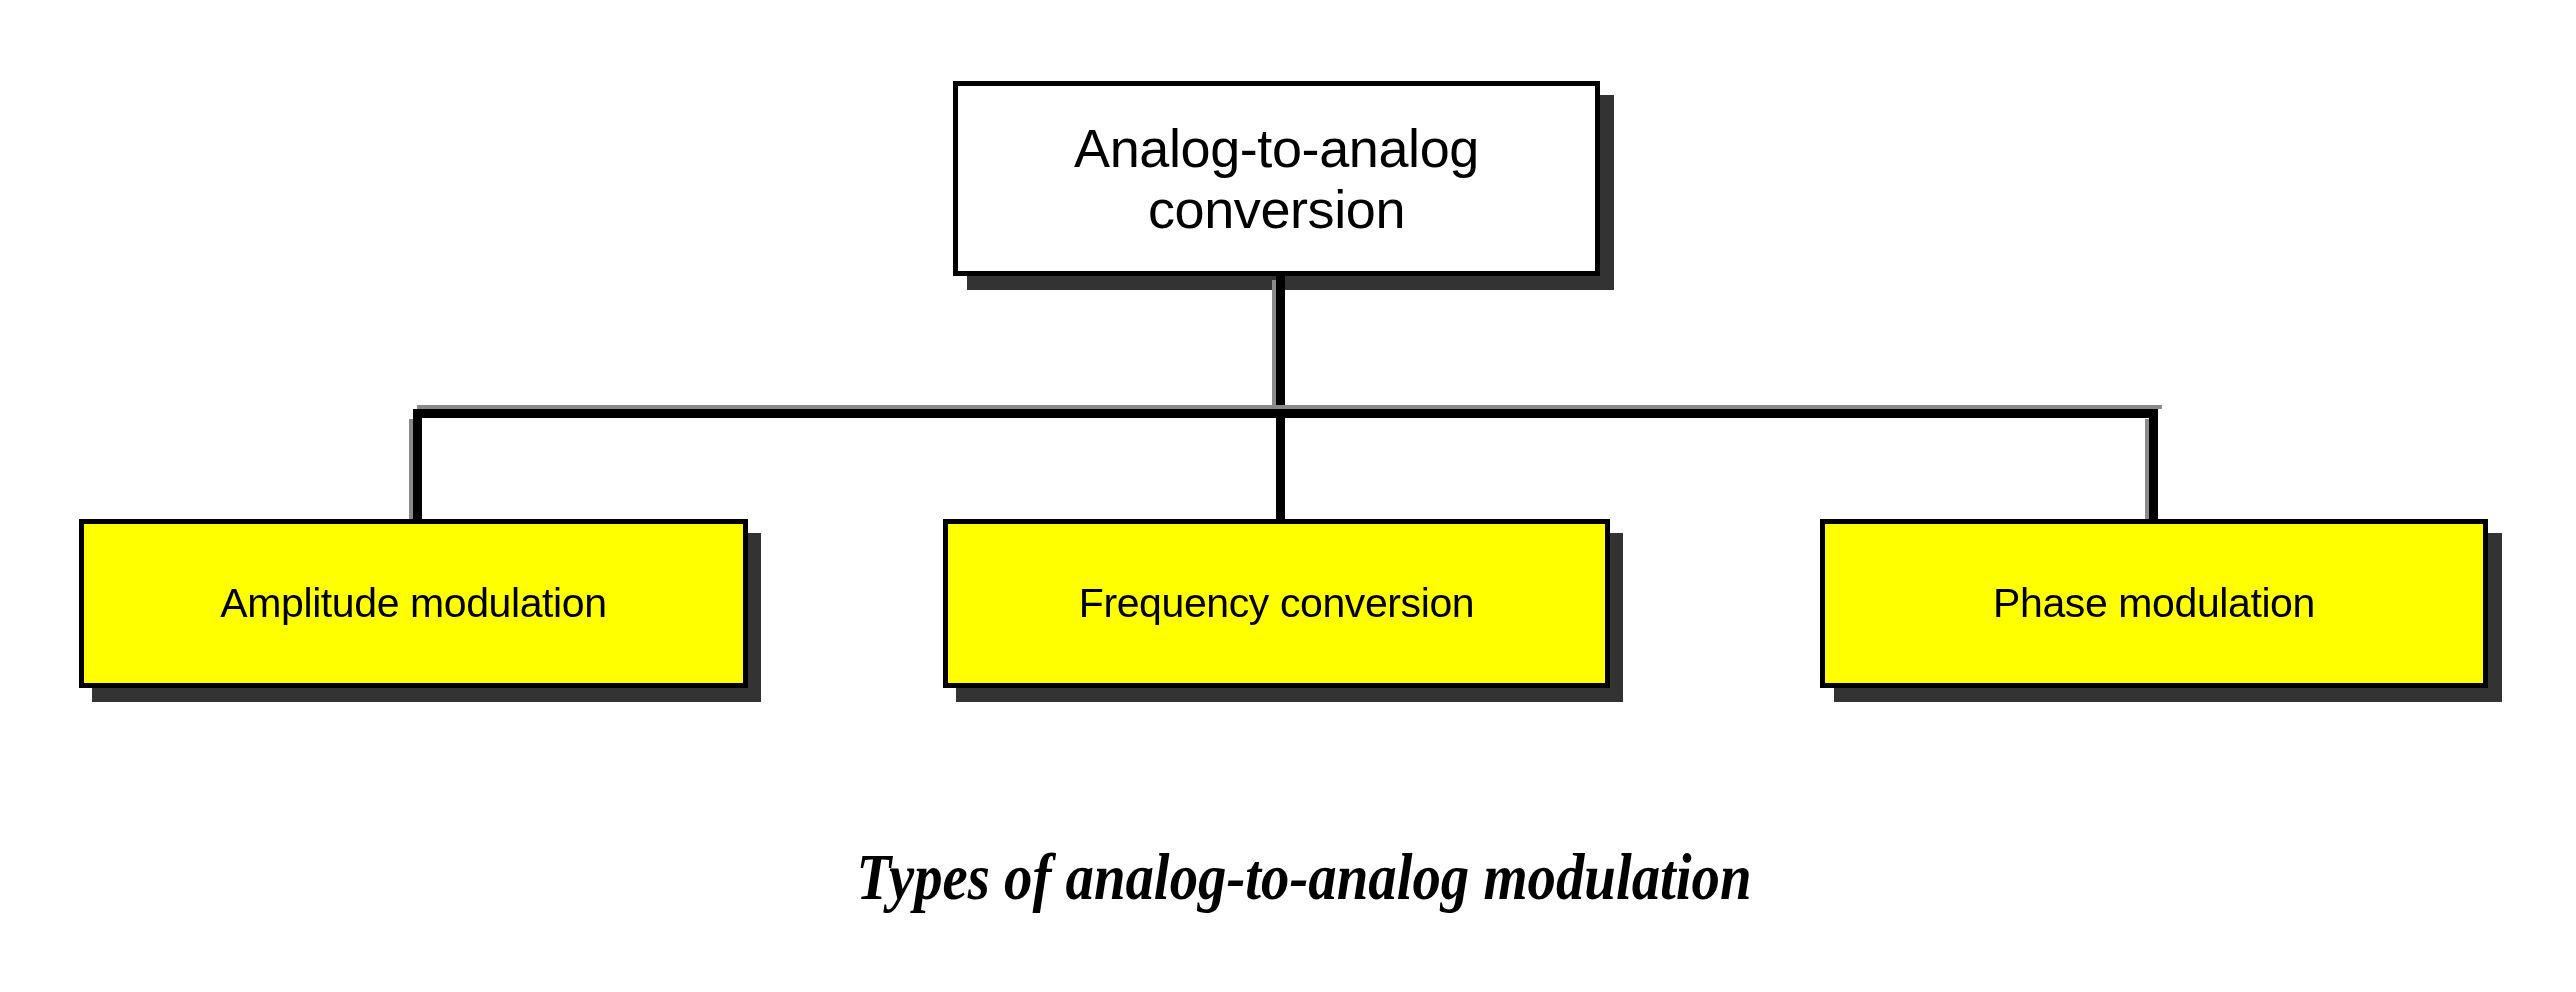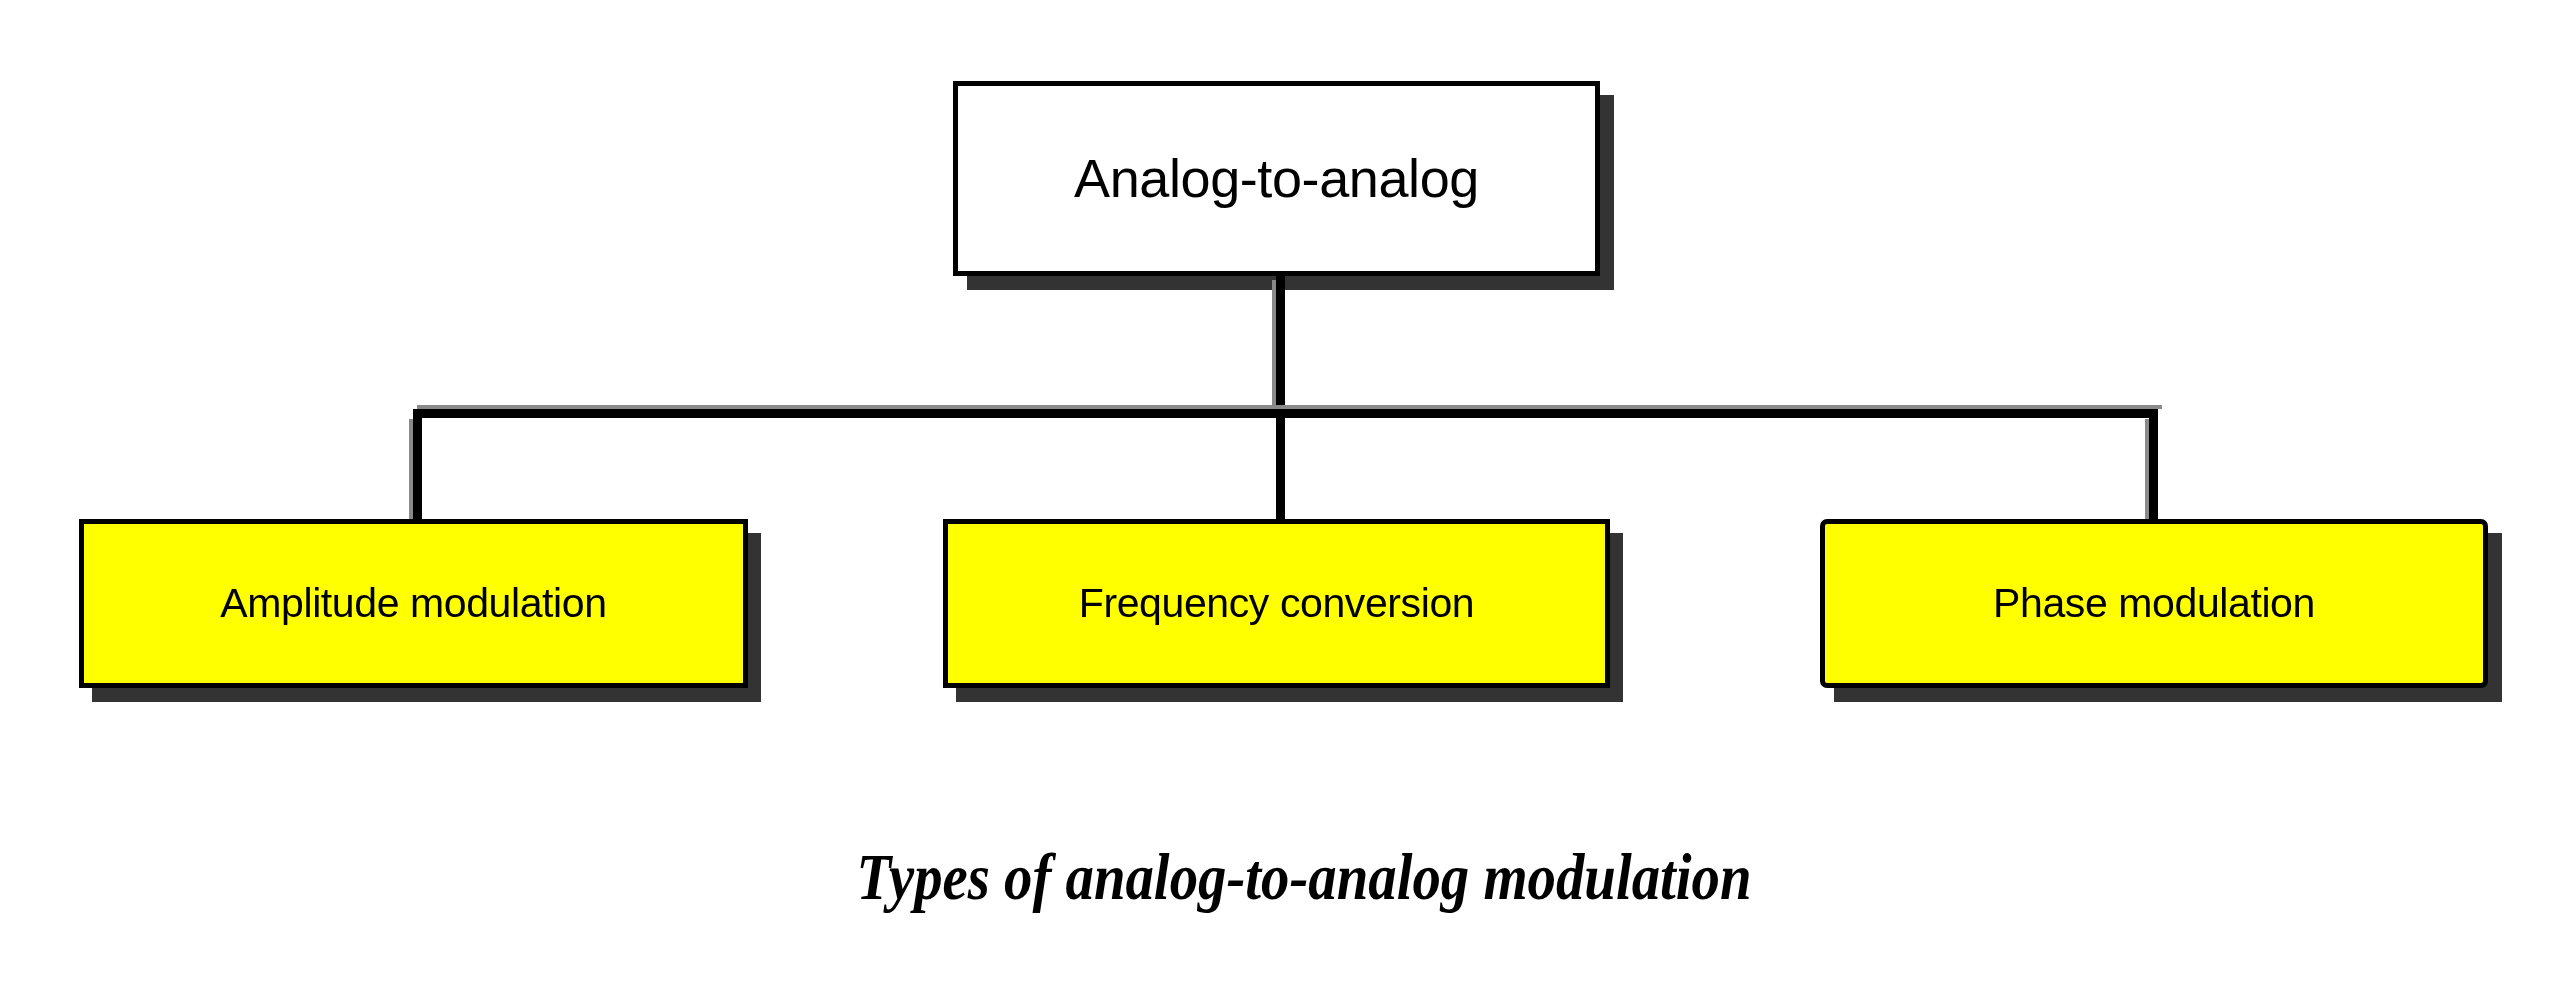--- a/index.html
+++ b/index.html
@@ -88,21 +88,21 @@
   }
   .child-shadow { top: 533px; height: 169px; }
 
   #node-am-shadow { left: 76px;   width: 669px; }
   #node-am        { left: 63px;   width: 669px; }
 
   #node-fm-shadow { left: 940px;  width: 667px; }
   #node-fm        { left: 927px;  width: 667px; }
 
   #node-pm-shadow { left: 1818px; width: 668px; }
-  #node-pm        { left: 1804px; width: 668px; border-radius: 7px; }
+  #node-pm        { left: 1804px; width: 668px; }
 
   
   #caption {
     position: absolute;
     left: 0;
     top: 839px;
     width: 2576px;
     text-align: center;
     font-family: "Liberation Serif", "DejaVu Serif", serif;
     font-weight: bold;
@@ -114,21 +114,21 @@
     transform-origin: center center;
   }
 </style>
 </head>
 <body>
 
 <div id="canvas">
 
   <div id="node-root-shadow" class="node-shadow"></div>
   <div id="node-root" class="node">
-    <span class="label"><span>Analog-to-analog</span><br></span>
+    <span class="label"><span>Analog-to-analog</span><br><span>conversion</span></span>
   </div>
 
   <div id="stem-root-sh" class="line-shadow"></div>
   <div id="stem-root" class="line"></div>
 
   <div id="bar-horizontal-sh" class="line-shadow"></div>
   <div id="bar-horizontal" class="line"></div>
 
   <div id="drop-left-sh" class="line-shadow"></div>
   <div id="drop-left" class="line"></div>

